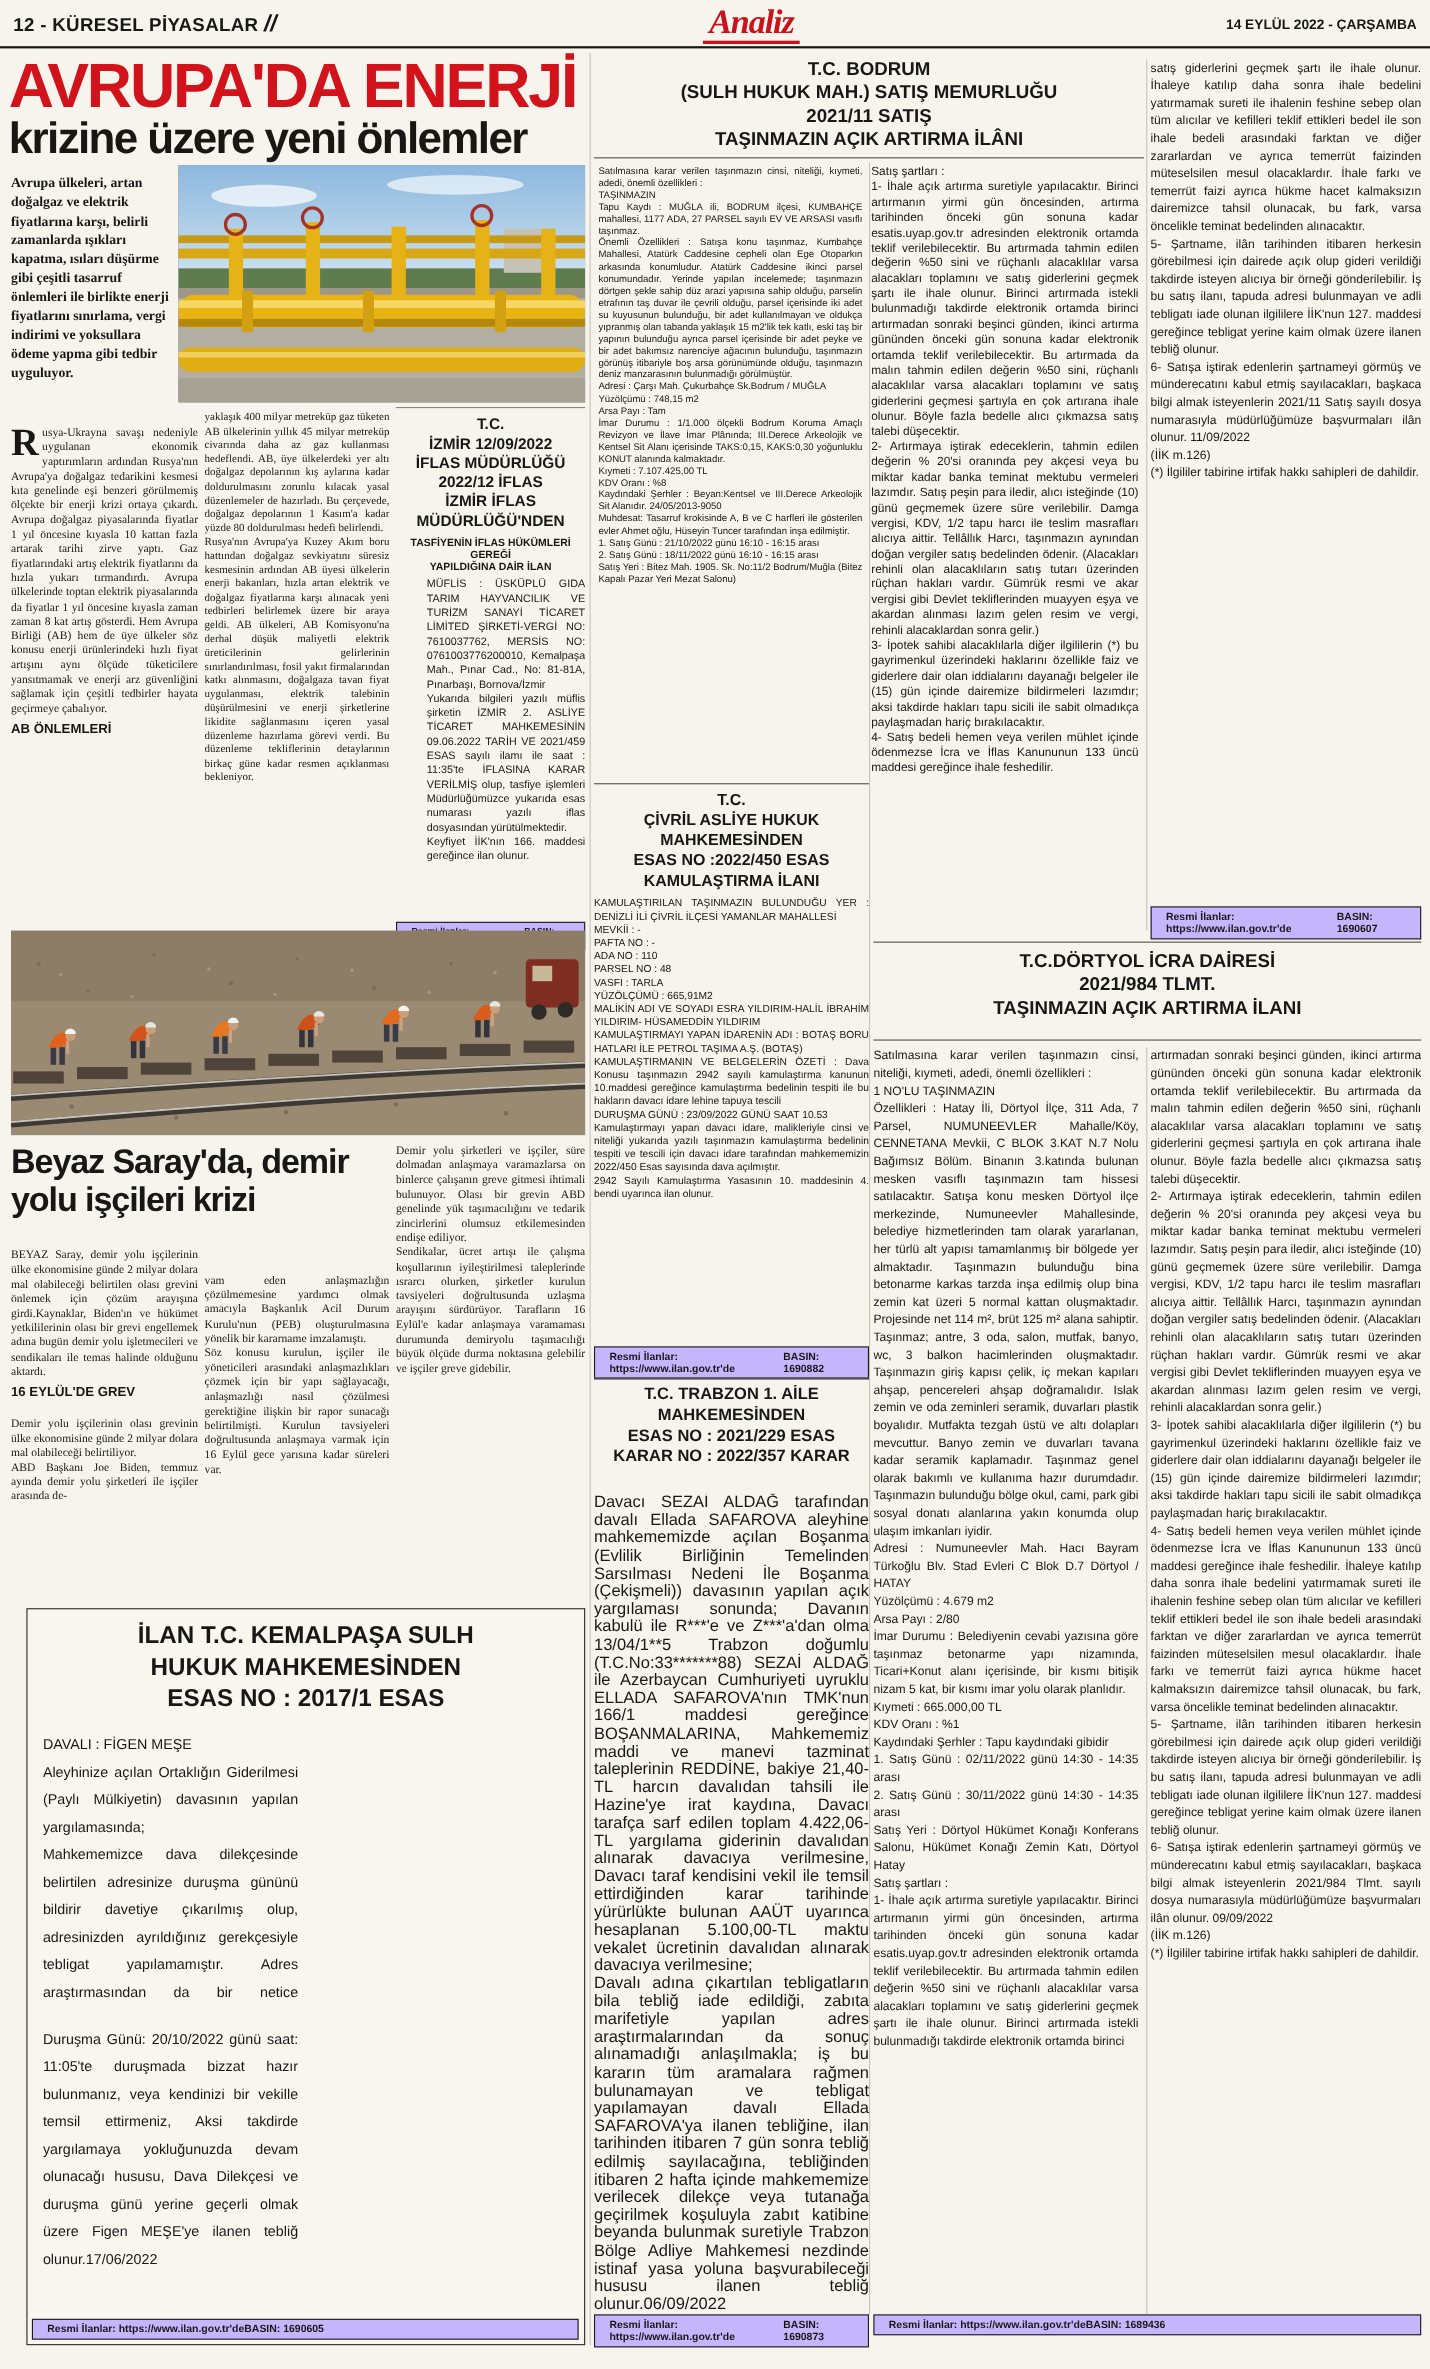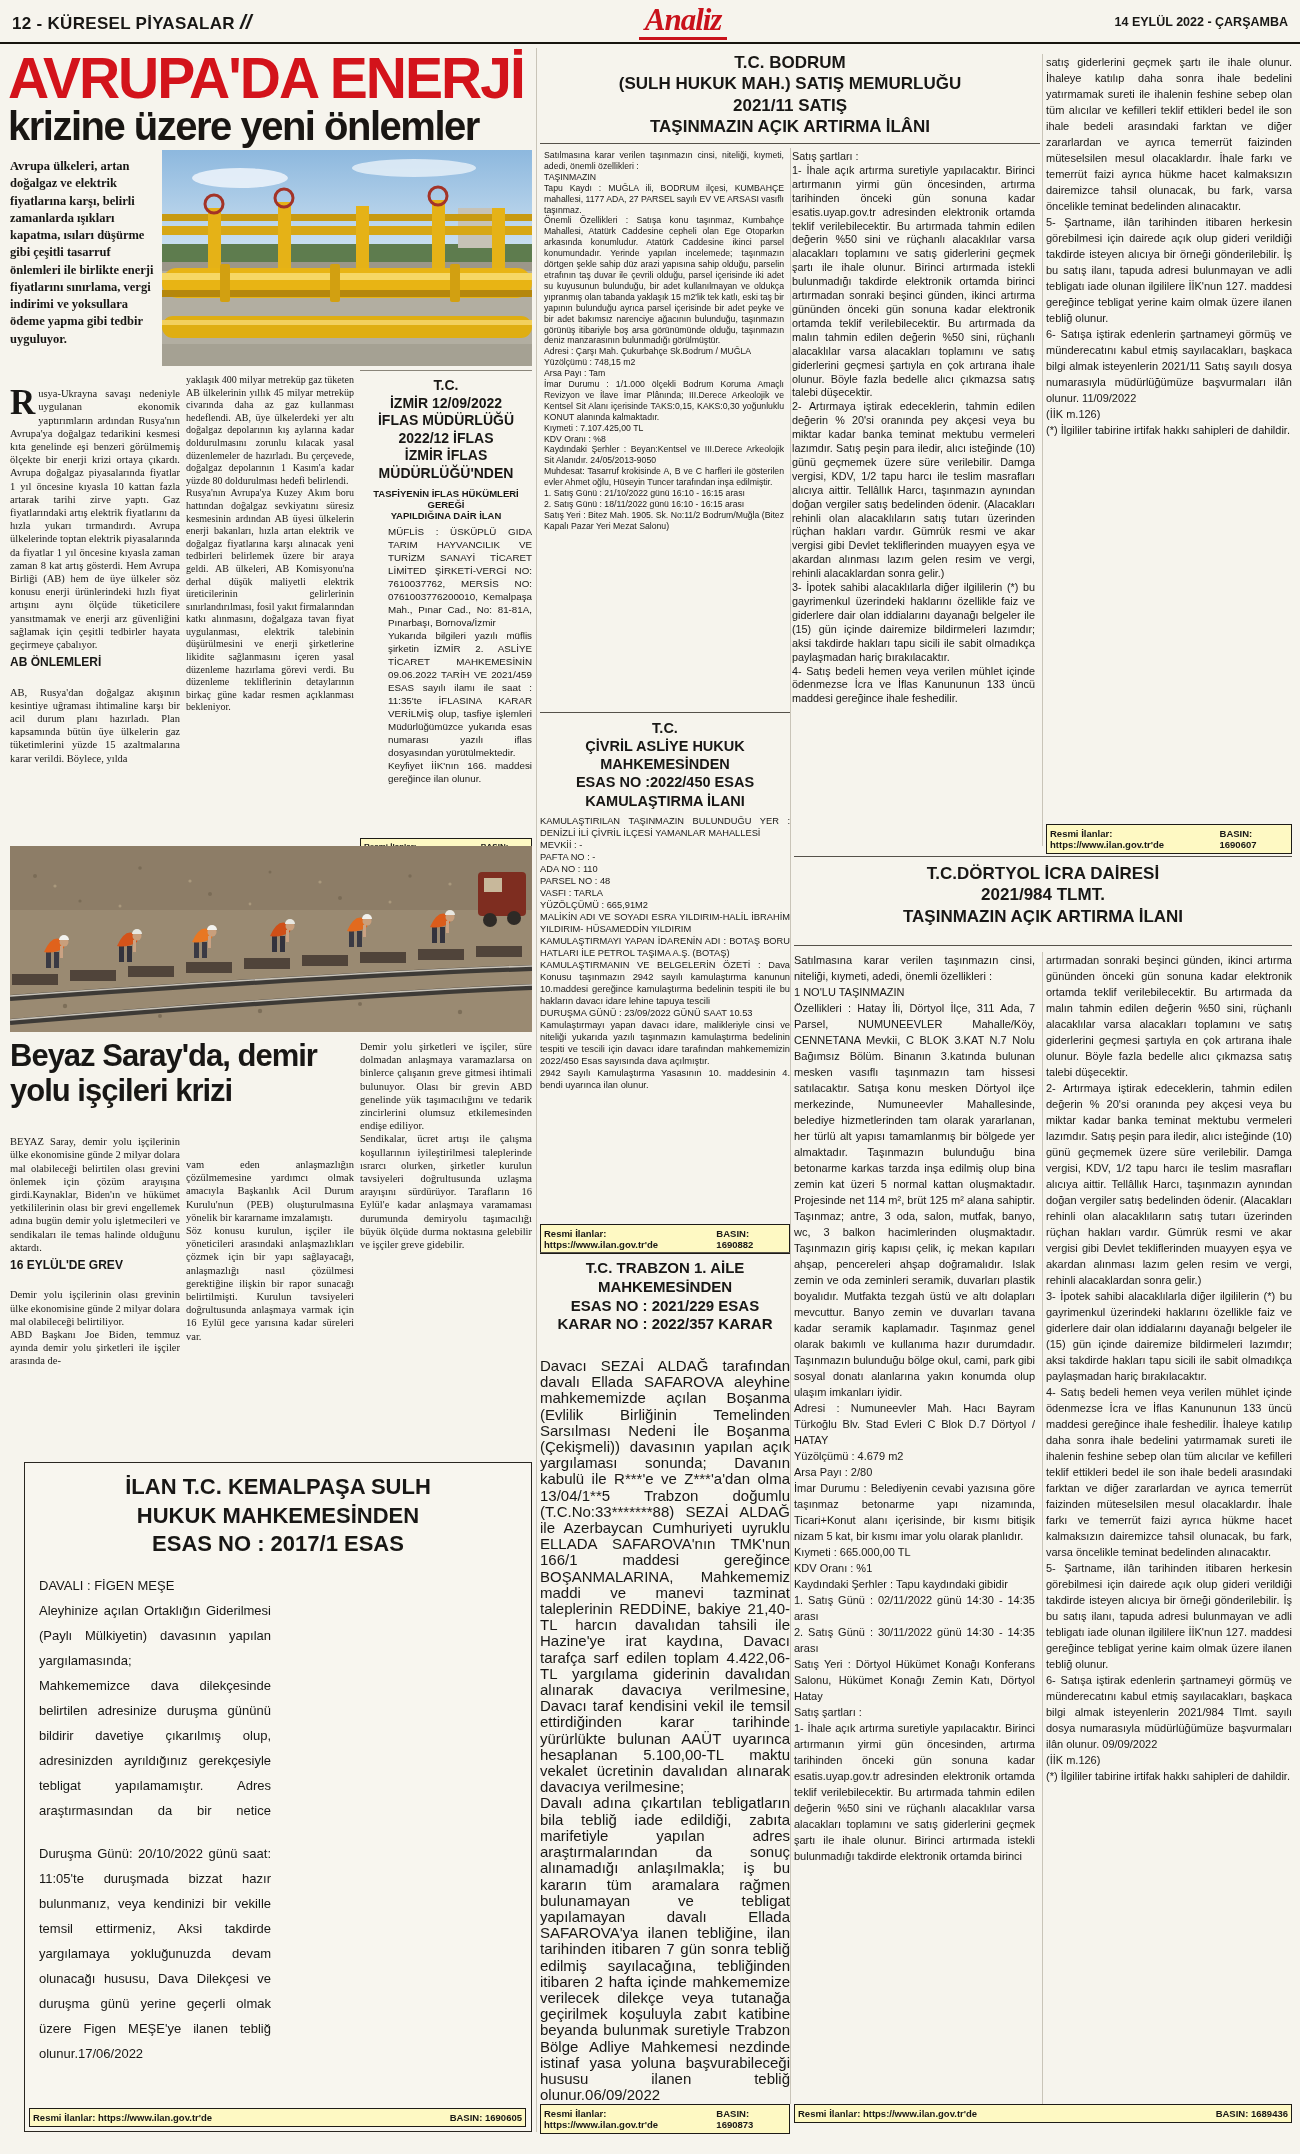--- a/index.html
+++ b/index.html
@@ -73,23 +73,23 @@
   
   .notice-head {
     text-align: center; font-family: "Liberation Sans", sans-serif; font-weight: bold;
     white-space: pre-line; line-height: 1.25;
   }
   .notice-body {
     font-family: "Liberation Sans", sans-serif;
     text-align: justify; white-space: pre-line; overflow: hidden;
   }
   .basin {
-    position: absolute; border: 1px solid #1d1b17; background: #fef9c3;
-    display: flex; justify-content: space-between; align-items: center;
-    padding: 3px 3px; font-family: "Liberation Sans", sans-serif; font-weight: bold; font-size: 9.5px;
+    position: absolute; border: 1px solid #1d1b17; background: #c4b5fd;
+    display: flex; justify-content: flex-start; align-items: center;
+    padding: 3px 13px; font-family: "Liberation Sans", sans-serif; font-weight: bold; font-size: 9.5px;
   }
 
   
   #izmir { left: 360px; top: 370px; width: 172px; height: 464px; border-top: 1px solid #8a857a; padding-top: 6px; }
   #izmir .notice-head { font-size: 14px; }
   #izmir .notice-sub { font-family: "Liberation Sans", sans-serif; font-weight: bold; font-size: 9.5px; text-align: center; white-space: pre-line; margin: 6px 0 4px 0; }
   #izmir .notice-body { font-size: 9.8px; line-height: 13px; height: 330px; margin-left: 28px; }
   #basin-izmir { left: 360px; top: 838px; width: 172px; font-size: 8px; }
 
   
@@ -186,21 +186,20 @@
     </g>
     <rect x="0" y="166" width="370" height="22" rx="11" fill="#dfae12"></rect>
     <rect x="0" y="170" width="370" height="5" fill="#f2d05e"></rect>
     <rect x="0" y="194" width="370" height="22" fill="#a5a193"></rect>
   </svg>
 </div>
 
 <div id="energy-col1" class="body-col">
   <span class="dropcap">R</span><span>usya-Ukrayna savaşı nedeniyle uygulanan ekonomik yaptırımların ardından Rusya'nın Avrupa'ya doğalgaz tedarikini kesmesi kıta genelinde eşi benzeri görülmemiş ölçekte bir enerji krizi ortaya çıkardı. Avrupa doğalgaz piyasalarında fiyatlar 1 yıl öncesine kıyasla 10 kattan fazla artarak tarihi zirve yaptı. Gaz fiyatlarındaki artış elektrik fiyatlarını da hızla yukarı tırmandırdı. Avrupa ülkelerinde toptan elektrik piyasalarında da fiyatlar 1 yıl öncesine kıyasla zaman zaman 8 kat artış gösterdi. Hem Avrupa Birliği (AB) hem de üye ülkeler söz konusu enerji ürünlerindeki hızlı fiyat artışını aynı ölçüde tüketicilere yansıtmamak ve enerji arz güvenliğini sağlamak için çeşitli tedbirler hayata geçirmeye çabalıyor.</span>
   <div class="subhead">AB ÖNLEMLERİ</div>
-  <span>AB, Rusya'dan doğalgaz akışının kesintiye uğraması ihtimaline karşı bir acil durum planı hazırladı. Plan kapsamında bütün üye ülkelerin gaz tüketimlerini yüzde 15 azaltmalarına karar verildi. Böylece, yılda</span>
 </div>
 <div id="energy-col2" class="body-col">yaklaşık 400 milyar metreküp gaz tüketen AB ülkelerinin yıllık 45 milyar metreküp civarında daha az gaz kullanması hedeflendi. AB, üye ülkelerdeki yer altı doğalgaz depolarının kış aylarına kadar doldurulmasını zorunlu kılacak yasal düzenlemeler de hazırladı. Bu çerçevede, doğalgaz depolarının 1 Kasım'a kadar yüzde 80 doldurulması hedefi belirlendi.
 Rusya'nın Avrupa'ya Kuzey Akım boru hattından doğalgaz sevkiyatını süresiz kesmesinin ardından AB üyesi ülkelerin enerji bakanları, hızla artan elektrik ve doğalgaz fiyatlarına karşı alınacak yeni tedbirleri belirlemek üzere bir araya geldi. AB ülkeleri, AB Komisyonu'na derhal düşük maliyetli elektrik üreticilerinin gelirlerinin sınırlandırılması, fosil yakıt firmalarından katkı alınmasını, doğalgaza tavan fiyat uygulanması, elektrik talebinin düşürülmesini ve enerji şirketlerine likidite sağlanmasını içeren yasal düzenleme hazırlama görevi verdi. Bu düzenleme tekliflerinin detaylarının birkaç güne kadar resmen açıklanması bekleniyor.</div>
 
 <section id="izmir" class="abs">
   <div class="notice-head">T.C.
 İZMİR 12/09/2022
 İFLAS MÜDÜRLÜĞÜ
 2022/12 İFLAS
 İZMİR İFLAS

